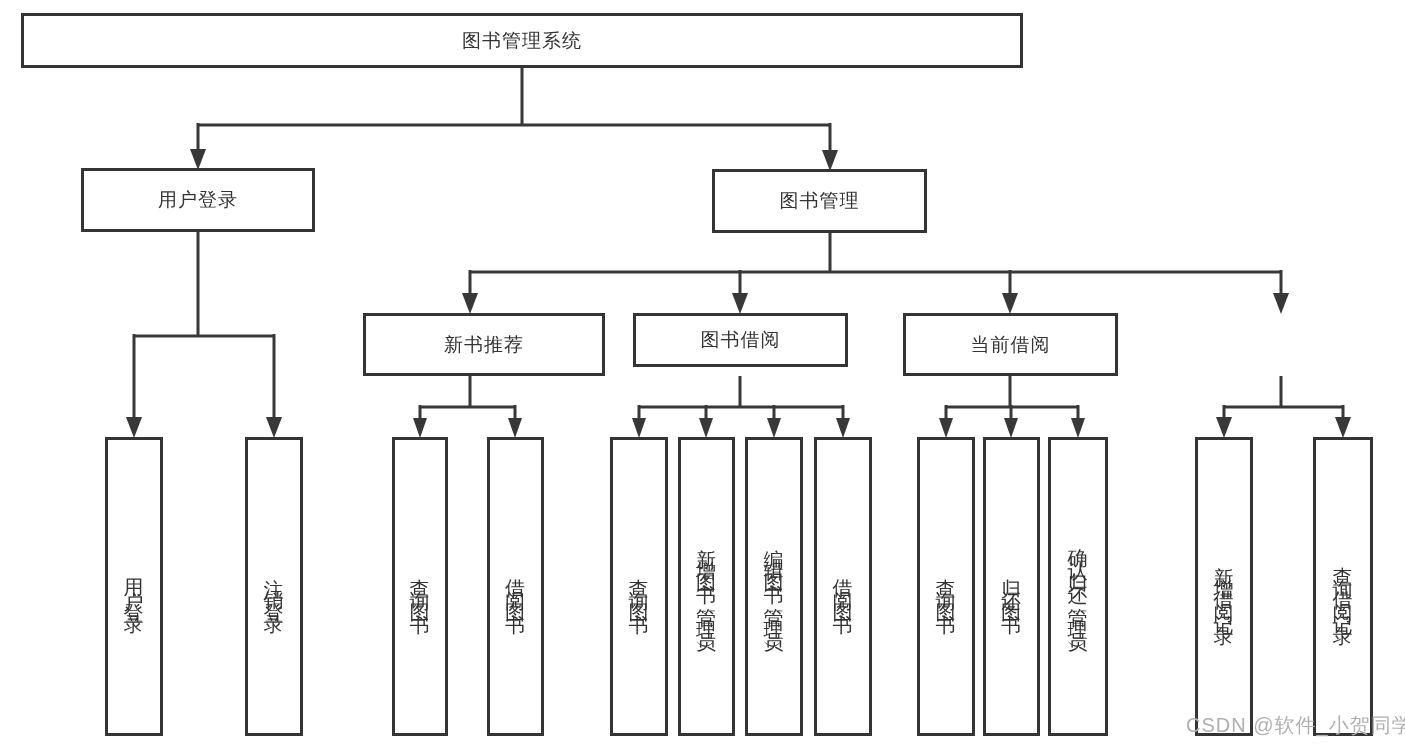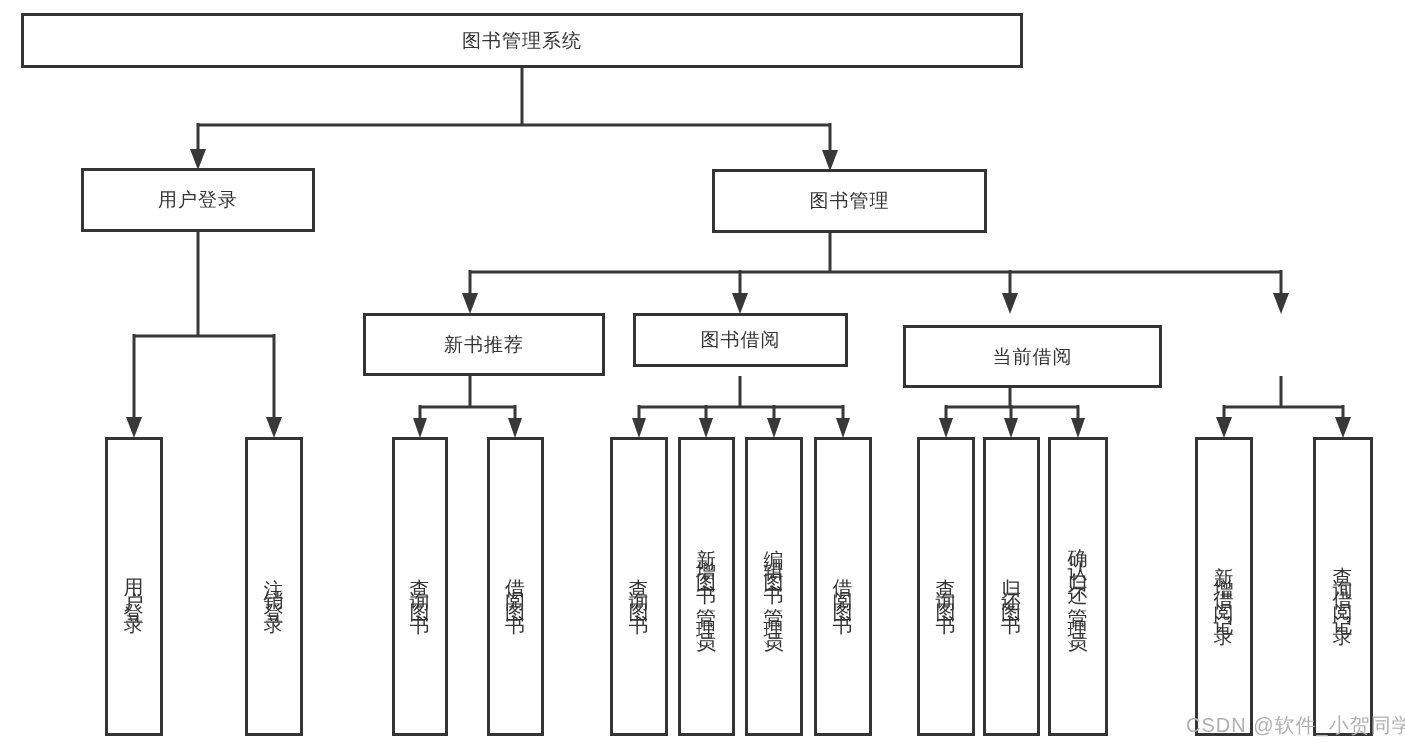--- a/index.html
+++ b/index.html
@@ -98,31 +98,31 @@
     </g>
   </svg>
 
   <div class="box" style="left:21px; top:13px; width:1002px; height:55px;">
     <span>图书管理系统</span>
   </div>
 
   <div class="box" style="left:81px; top:168px; width:234px; height:64px;">
     <span>用户登录</span>
   </div>
-  <div class="box" style="left:712px; top:169px; width:275px; height:64px;">
+  <div class="box" style="left:712px; top:169px; width:215px; height:64px;">
     <span>图书管理</span>
   </div>
 
   <div class="box" style="left:363px; top:313px; width:242px; height:63px;">
     <span>新书推荐</span>
   </div>
   <div class="box" style="left:633px; top:313px; width:215px; height:54px;">
     <span>图书借阅</span>
   </div>
-  <div class="box" style="left:903px; top:313px; width:259px; height:63px;margin-top:12px;">
+  <div class="box" style="left:903px; top:313px; width:215px; height:63px;">
     <span>当前借阅</span>
   </div>
 
   <div class="box leaf" style="left:105px; top:437px; width:58px; height:299px;">
     <span class="vtext">用户登录</span>
   </div>
   <div class="box leaf" style="left:245px; top:437px; width:58px; height:299px;">
     <span class="vtext">注销登录</span>
   </div>
 

